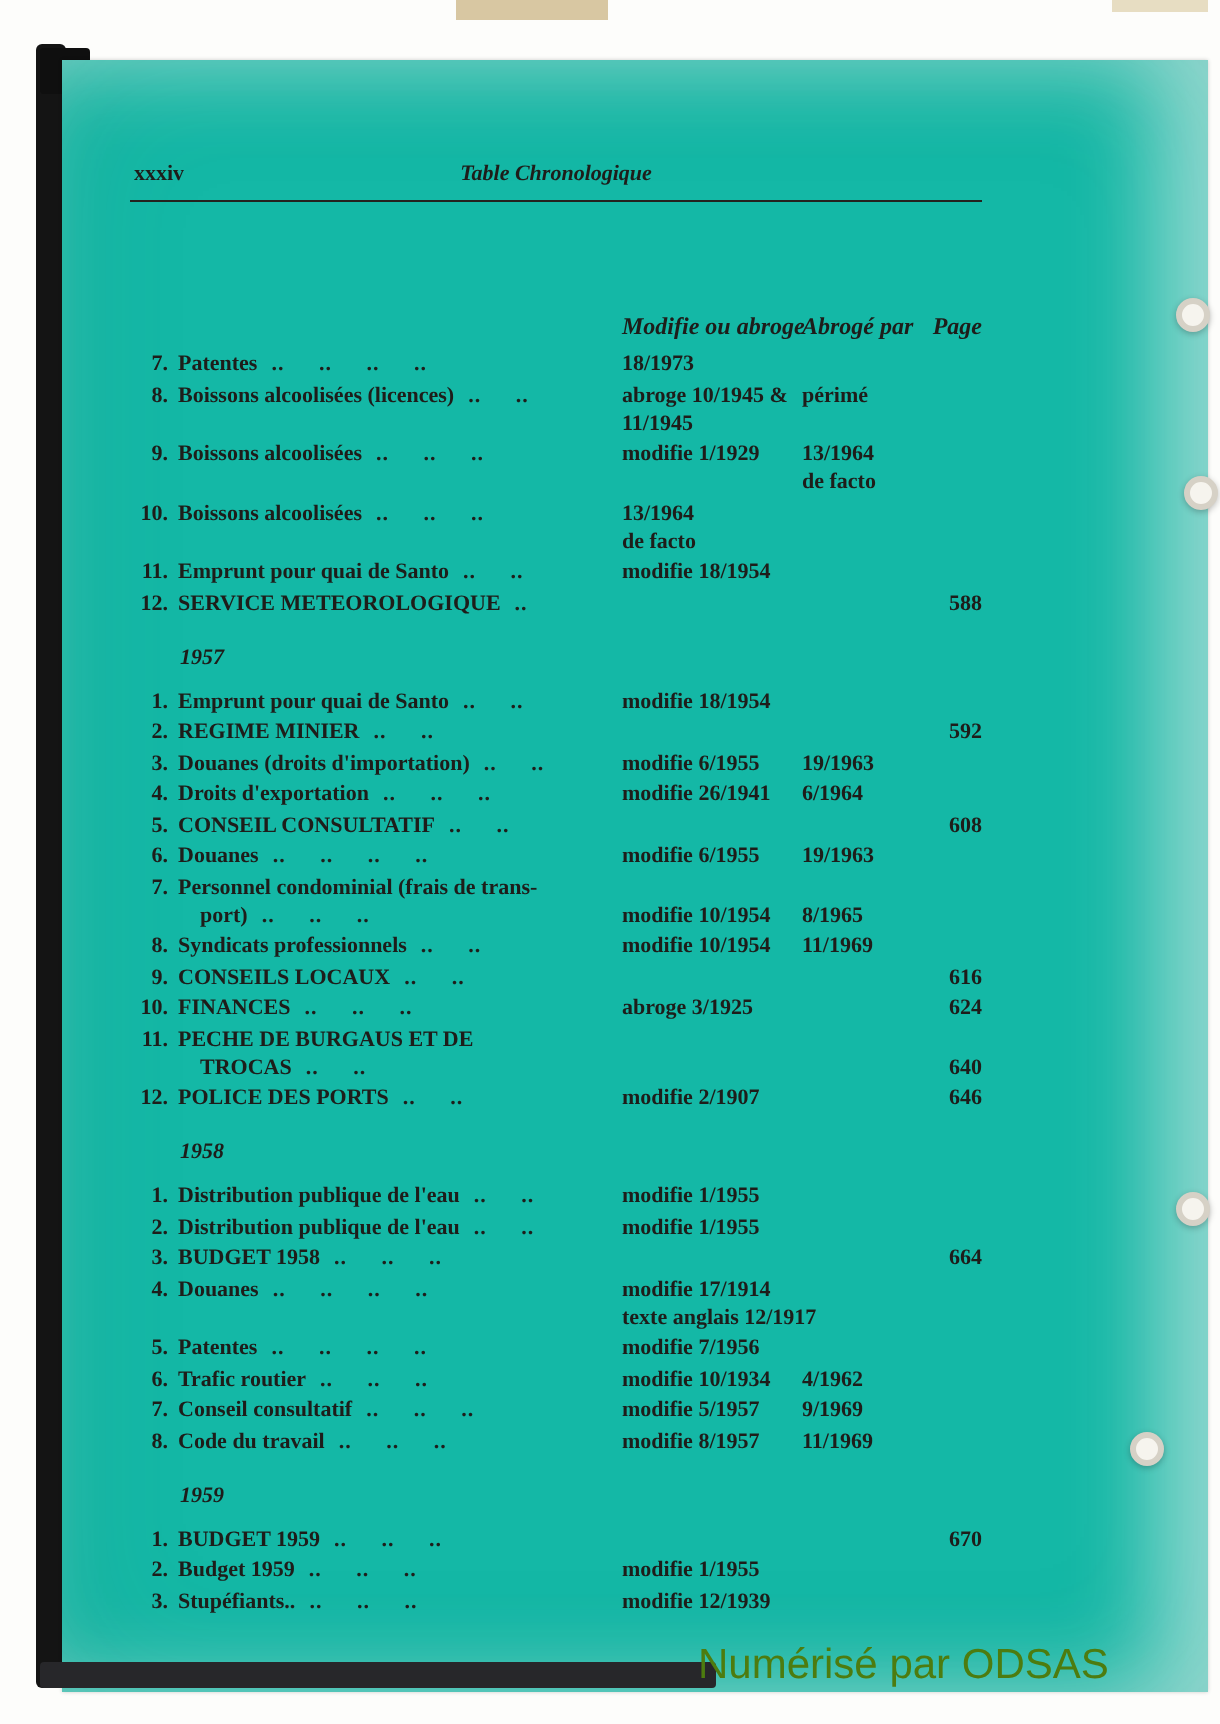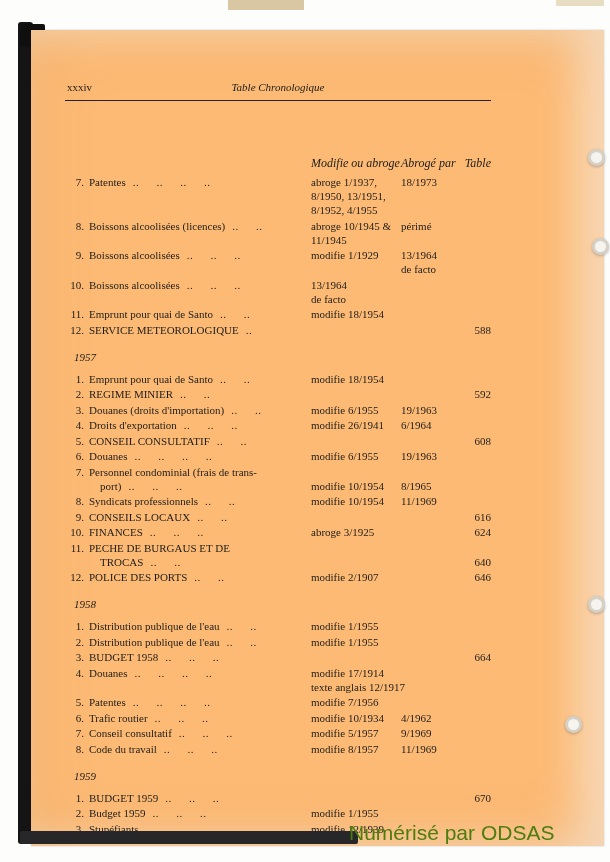--- a/index.html
+++ b/index.html
@@ -9,39 +9,40 @@
     background:#fdfdfb;
     font-family:"Liberation Serif", serif;
     color:#1e1d1a;
   }
   .patch { position:absolute; background:#d8c7a2; }
   .patch.p2 { background:#e7ddc2; }
   .spine { position:absolute; left:18px; top:22px; width:15px; height:822px; background:#141414; border-radius:3px; }
   .corner { position:absolute; left:20px; top:24px; width:25px; height:23px; background:#0f0f0f; border-radius:2px 2px 12px 2px; }
   .page {
     position:absolute; left:31px; top:30px; width:573px; height:816px;
-    background:#fdba74;
+    background:#14b8a6;
     box-shadow: inset 0 0 70px rgba(120,110,85,0.10), inset -25px 0 45px rgba(255,255,255,0.55), 0 0 2px rgba(0,0,0,0.2);
+    font-weight: bold;
   }
   .content { position:absolute; left:34px; top:50px; width:426px; font-size:11px; line-height:14px; }
   .pghead { position:relative; height:16px; }
   .folio { position:absolute; left:2px; top:0; }
   .runtitle { position:absolute; left:0; right:0; text-align:center; font-style:italic; }
   .rule { border-top:1.5px solid #24231f; margin-top:4px; }
   .row { display:grid; grid-template-columns:24px 222px 90px 56px 34px; align-items:start; margin-bottom:1.5px; }
   .row.vend { align-items:end; }
   .row.vend .num { align-self:start; }
   .headrow { margin-top:20px; margin-bottom:5px; }
   .hdr { font-style:italic; font-size:12px; white-space:pre;margin-top:35px; }
   .num { text-align:right; padding-right:5px; }
   .title .t { white-space:pre-wrap; }
   .dots { white-space:pre; word-spacing:14px; letter-spacing:0.5px; margin-left:7px; }
   .modif, .abroge { white-space:pre; }
   .pagecol { text-align:right; }
-  .year { font-style:italic; margin:13px 0 8px 9px; }
+  .year { font-style:italic; margin:13px 0 8px 25px; }
   .hole {
     position:absolute; width:17px; height:17px; border-radius:50%;
     background:#f6f4ee; border:3px solid #d6d1c6;
     box-shadow:0 1px 3px rgba(0,0,0,0.25);
   }
   .bbar { position:absolute; left:20px; top:831px; width:338px; height:13px; background:#27272a; border-radius:2px; }
   .watermark {
     position:absolute; left:349px; top:821px;
     font-family:"Liberation Sans", sans-serif; font-size:21px; color:#4d7c0f;
     white-space:nowrap;
@@ -60,29 +61,26 @@
     <div class="pghead">
       <span class="folio">xxxiv</span>
       <span class="runtitle">Table Chronologique</span>
     </div>
     <div class="rule"></div>
     <div class="row headrow">
       <span></span>
       <span></span>
       <span class="hdr">Modifie ou abroge</span>
       <span class="hdr">Abrogé par</span>
-      <span class="hdr pagecol">Table</span>
+      <span class="hdr pagecol">Page</span>
     </div>
     <div id="table-body">
         <div class="row">
           <span class="num">7.</span>
           <span class="title"><span class="t">Patentes</span><span class="dots">.. .. .. ..</span></span>
-          <span class="modif">abroge 1/1937,
-8/1950, 13/1951,
-8/1952, 4/1955</span>
           <span class="abroge">18/1973</span>
           <span class="pagecol"></span>
         </div>
         <div class="row">
           <span class="num">8.</span>
           <span class="title"><span class="t">Boissons alcoolisées (licences)</span><span class="dots">.. ..</span></span>
           <span class="modif">abroge 10/1945 &amp;
 11/1945</span>
           <span class="abroge">périmé</span>
           <span class="pagecol"></span>

